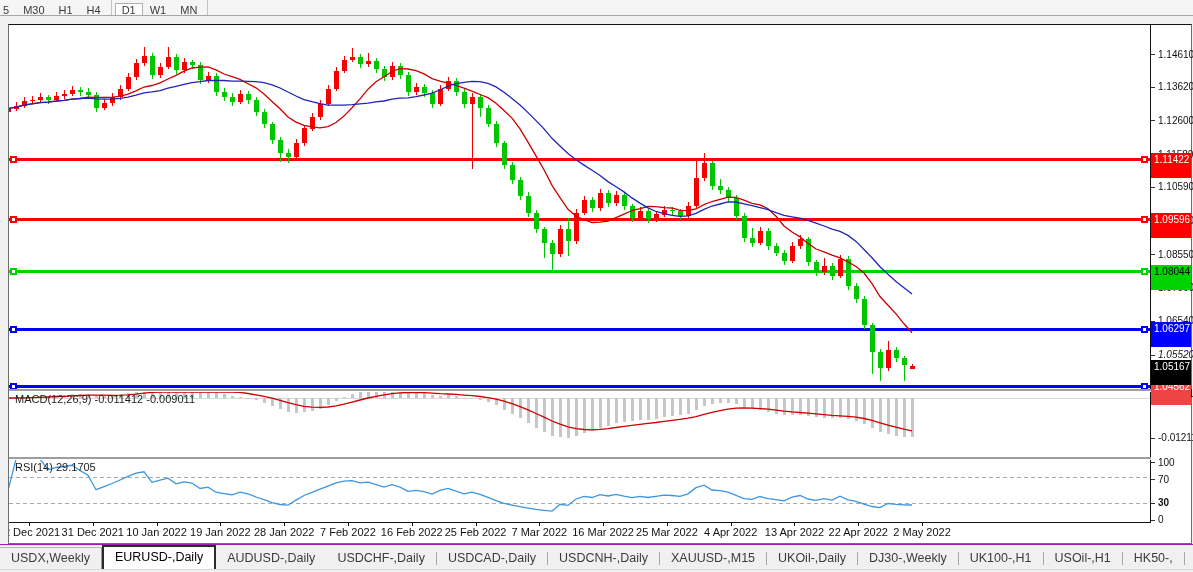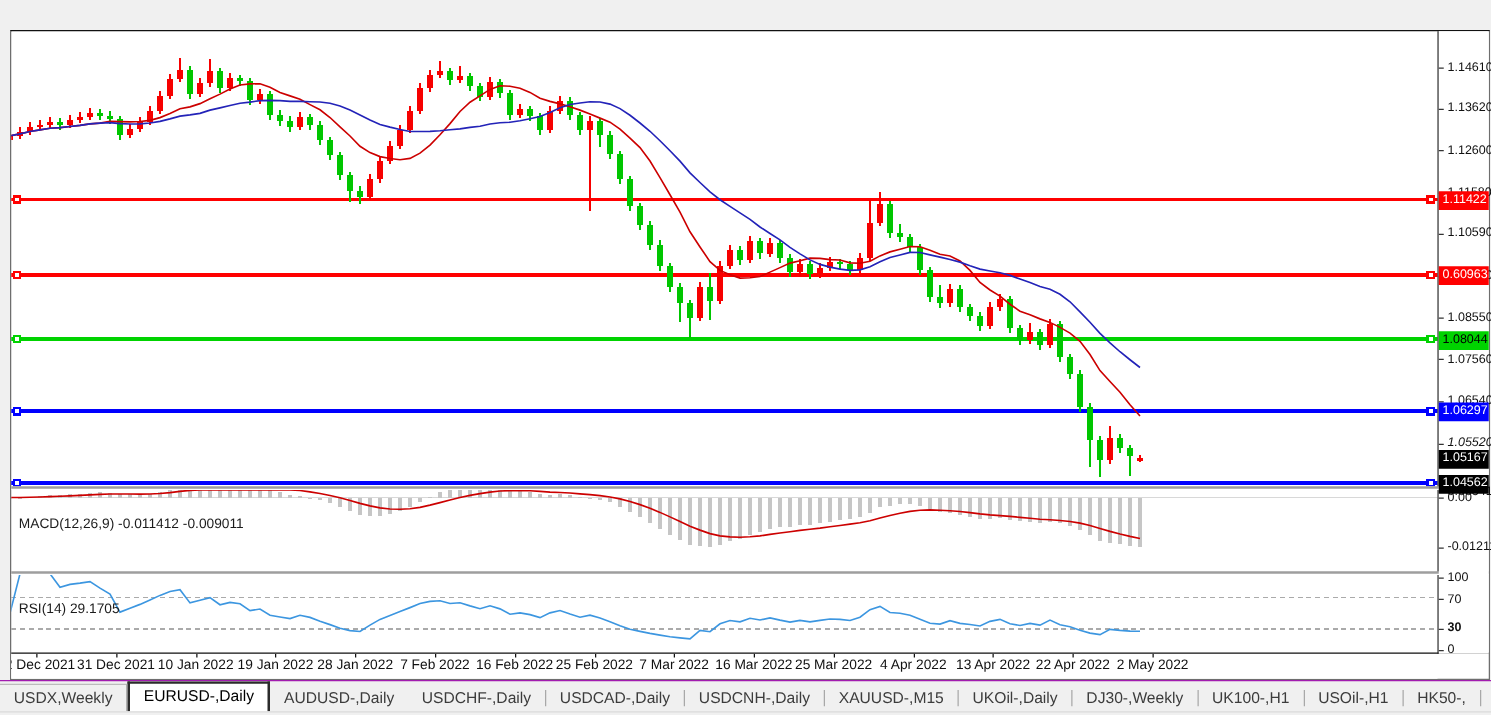--- a/index.html
+++ b/index.html
@@ -19,47 +19,48 @@
   #title .tri{font-size:8px;vertical-align:1px;margin-right:5px;}
   #title .ohlc{font-weight:600;margin-left:9px;}
   #title .ohlc span{margin-right:5px;}
   svg{position:absolute;left:0;shape-rendering:crispEdges;}
   #main-svg{top:0;}
   #macd-svg{top:366px;}
   #rsi-svg{top:434px;}
   .hsep{position:absolute;left:0;width:1182px;height:2px;background:#9e9e9e;border-bottom:1px solid #fff;z-index:4;}
   #sep1{top:364px;}#sep2{top:432px;}
   #axis-bottom{position:absolute;left:0;top:497px;width:1182px;height:1px;background:#111;z-index:4;}
-  .ind-label{position:absolute;left:6px;font-size:11px;color:#1c1c1c;z-index:5;white-space:nowrap;margin-top:20px;}
+  .ind-label{position:absolute;left:6px;font-size:11px;color:#1c1c1c;z-index:5;white-space:nowrap;}
   #macd-label{top:368px;}
   #rsi-label{top:436px;}
   #vline{position:absolute;left:1141px;top:0;width:1px;height:498px;background:#111;z-index:3;}
   #price-axis{position:absolute;left:1142px;top:0;width:40px;height:498px;background:#fff;z-index:4;}
   .tick{position:absolute;left:7px;font-size:10px;color:#111;white-space:nowrap;}
   .tickdash{position:absolute;left:0;width:4px;height:1px;background:#333;}
-  .badge{position:absolute;left:0;width:40px;height:15px;font-size:10px;line-height:13px;
+  .badge{position:absolute;left:0;width:40px;height:25px;font-size:10px;line-height:13px;
          padding-left:3px;box-sizing:border-box;white-space:nowrap;z-index:6;}
   #date-axis{position:absolute;left:0;top:498px;width:1141px;height:20px;background:#fff;overflow:hidden;}
   .datelbl{position:absolute;top:3px;font-size:11px;color:#111;transform:translateX(-50%);white-space:nowrap;}
   .datetick{position:absolute;top:0;width:1px;height:3px;background:#111;}
   
   #tabbar{position:absolute;left:0;top:544px;width:1193px;height:24px;background:#f0f0f0;
           border-top:1px solid #a21caf;display:flex;align-items:flex-end;overflow:hidden;}
   .tab{font-size:12.5px;color:#3c3c3c;line-height:21px;padding:0 11px;white-space:nowrap;cursor:default;}
   .tab.first{border-right:1px solid #9a9a9a;border-top:1px solid #bbb;background:#f0f0f0;}
   .tab.active{background:#fff;border:2px solid #2b2b2b;border-bottom:none;color:#000;
               line-height:20px;height:22px;margin-top:1px;z-index:2;}
   .tab-sep{width:1px;height:13px;background:#a8a8a8;margin:0 0 4px 0;flex:0 0 auto;}
   #tab-arrows{margin-left:auto;padding:0 5px 3px 5px;font-size:9px;color:#222;white-space:nowrap;}
   #bottomstrip{position:absolute;left:0;top:569px;width:1193px;height:3px;background:#f0f0f0;border-top:1px solid #dadada;}
 </style>
 </head>
 <body>
 
 <div id="app">
+  <div id="toolbar"><div class="tf-btn" style="margin-left: -4px;">5</div><div class="tf-btn">M30</div><div class="tf-btn">H1</div><div class="tf-btn">H4</div><div class="tf-sep"></div><div class="tf-btn active">D1</div><div class="tf-btn">W1</div><div class="tf-btn">MN</div><div class="tf-sep"></div></div>
 
   <div id="chartwin">
 
     <svg id="main-svg" width="1141" height="364">
         <rect x="0" y="133.0" width="1141" height="3" fill="#ff0000"></rect>
         <rect x="1" y="131.0" width="7" height="7" fill="#ff0000"></rect>
         <rect x="3" y="133.0" width="3" height="3" fill="#ffffff"></rect>
         <rect x="1132" y="131.0" width="7" height="7" fill="#ff0000"></rect>
         <rect x="1134" y="133.0" width="3" height="3" fill="#ffffff"></rect>
         <rect x="0" y="193.4" width="1141" height="3" fill="#ff0000"></rect>
@@ -461,24 +462,24 @@
         <div class="tickdash" style="top: 195.723px;"></div>
         <div class="tick" style="top: 223.965px;">1.08550</div>
         <div class="tickdash" style="top: 229.465px;"></div>
         <div class="tick" style="top: 256.714px;">1.07560</div>
         <div class="tickdash" style="top: 262.214px;"></div>
         <div class="tick" style="top: 290.456px;">1.06540</div>
         <div class="tickdash" style="top: 295.956px;"></div>
         <div class="tick" style="top: 324.197px; font-style: italic;">1.05520</div>
         <div class="tickdash" style="top: 329.697px;"></div>
         <div class="badge" style="top: 127.959px; background: rgb(255, 0, 0); color: rgb(255, 255, 255);">1.11422</div>
-        <div class="badge" style="top: 188.363px; background: rgb(255, 0, 0); color: rgb(255, 255, 255);">0.60963</div>
+        <div class="badge" style="top: 188.363px; background: rgb(255, 0, 0); color: rgb(255, 255, 255);">1.09596</div>
         <div class="badge" style="top: 239.703px; background: rgb(0, 211, 0); color: rgb(0, 0, 0);">1.08044</div>
         <div class="badge" style="top: 297.494px; background: rgb(0, 0, 255); color: rgb(255, 255, 255);">1.06297</div>
-        <div class="badge" style="top: 354.888px; background: #000000; color: rgb(255, 255, 255);">1.04562</div>
+        <div class="badge" style="top: 354.888px; background: #ef4444; color: rgb(255, 255, 255);">1.04562</div>
         <div class="badge" style="top: 334.874px; background: rgb(0, 0, 0); color: rgb(255, 255, 255);">1.05167</div>
         <div class="tick" style="top: 362.5px;">0.003411</div>
         <div class="tickdash" style="top: 368px;"></div>
         <div class="tick" style="top: 367.5px;">0.00</div>
         <div class="tickdash" style="top: 373px;"></div>
         <div class="tick" style="top: 407.489px;">-0.012118</div>
         <div class="tickdash" style="top: 412.989px;"></div>
         <div class="tick" style="top: 431.5px;">100</div>
         <div class="tickdash" style="top: 437px;"></div>
         <div class="tick" style="top: 448.888px;">70</div>

